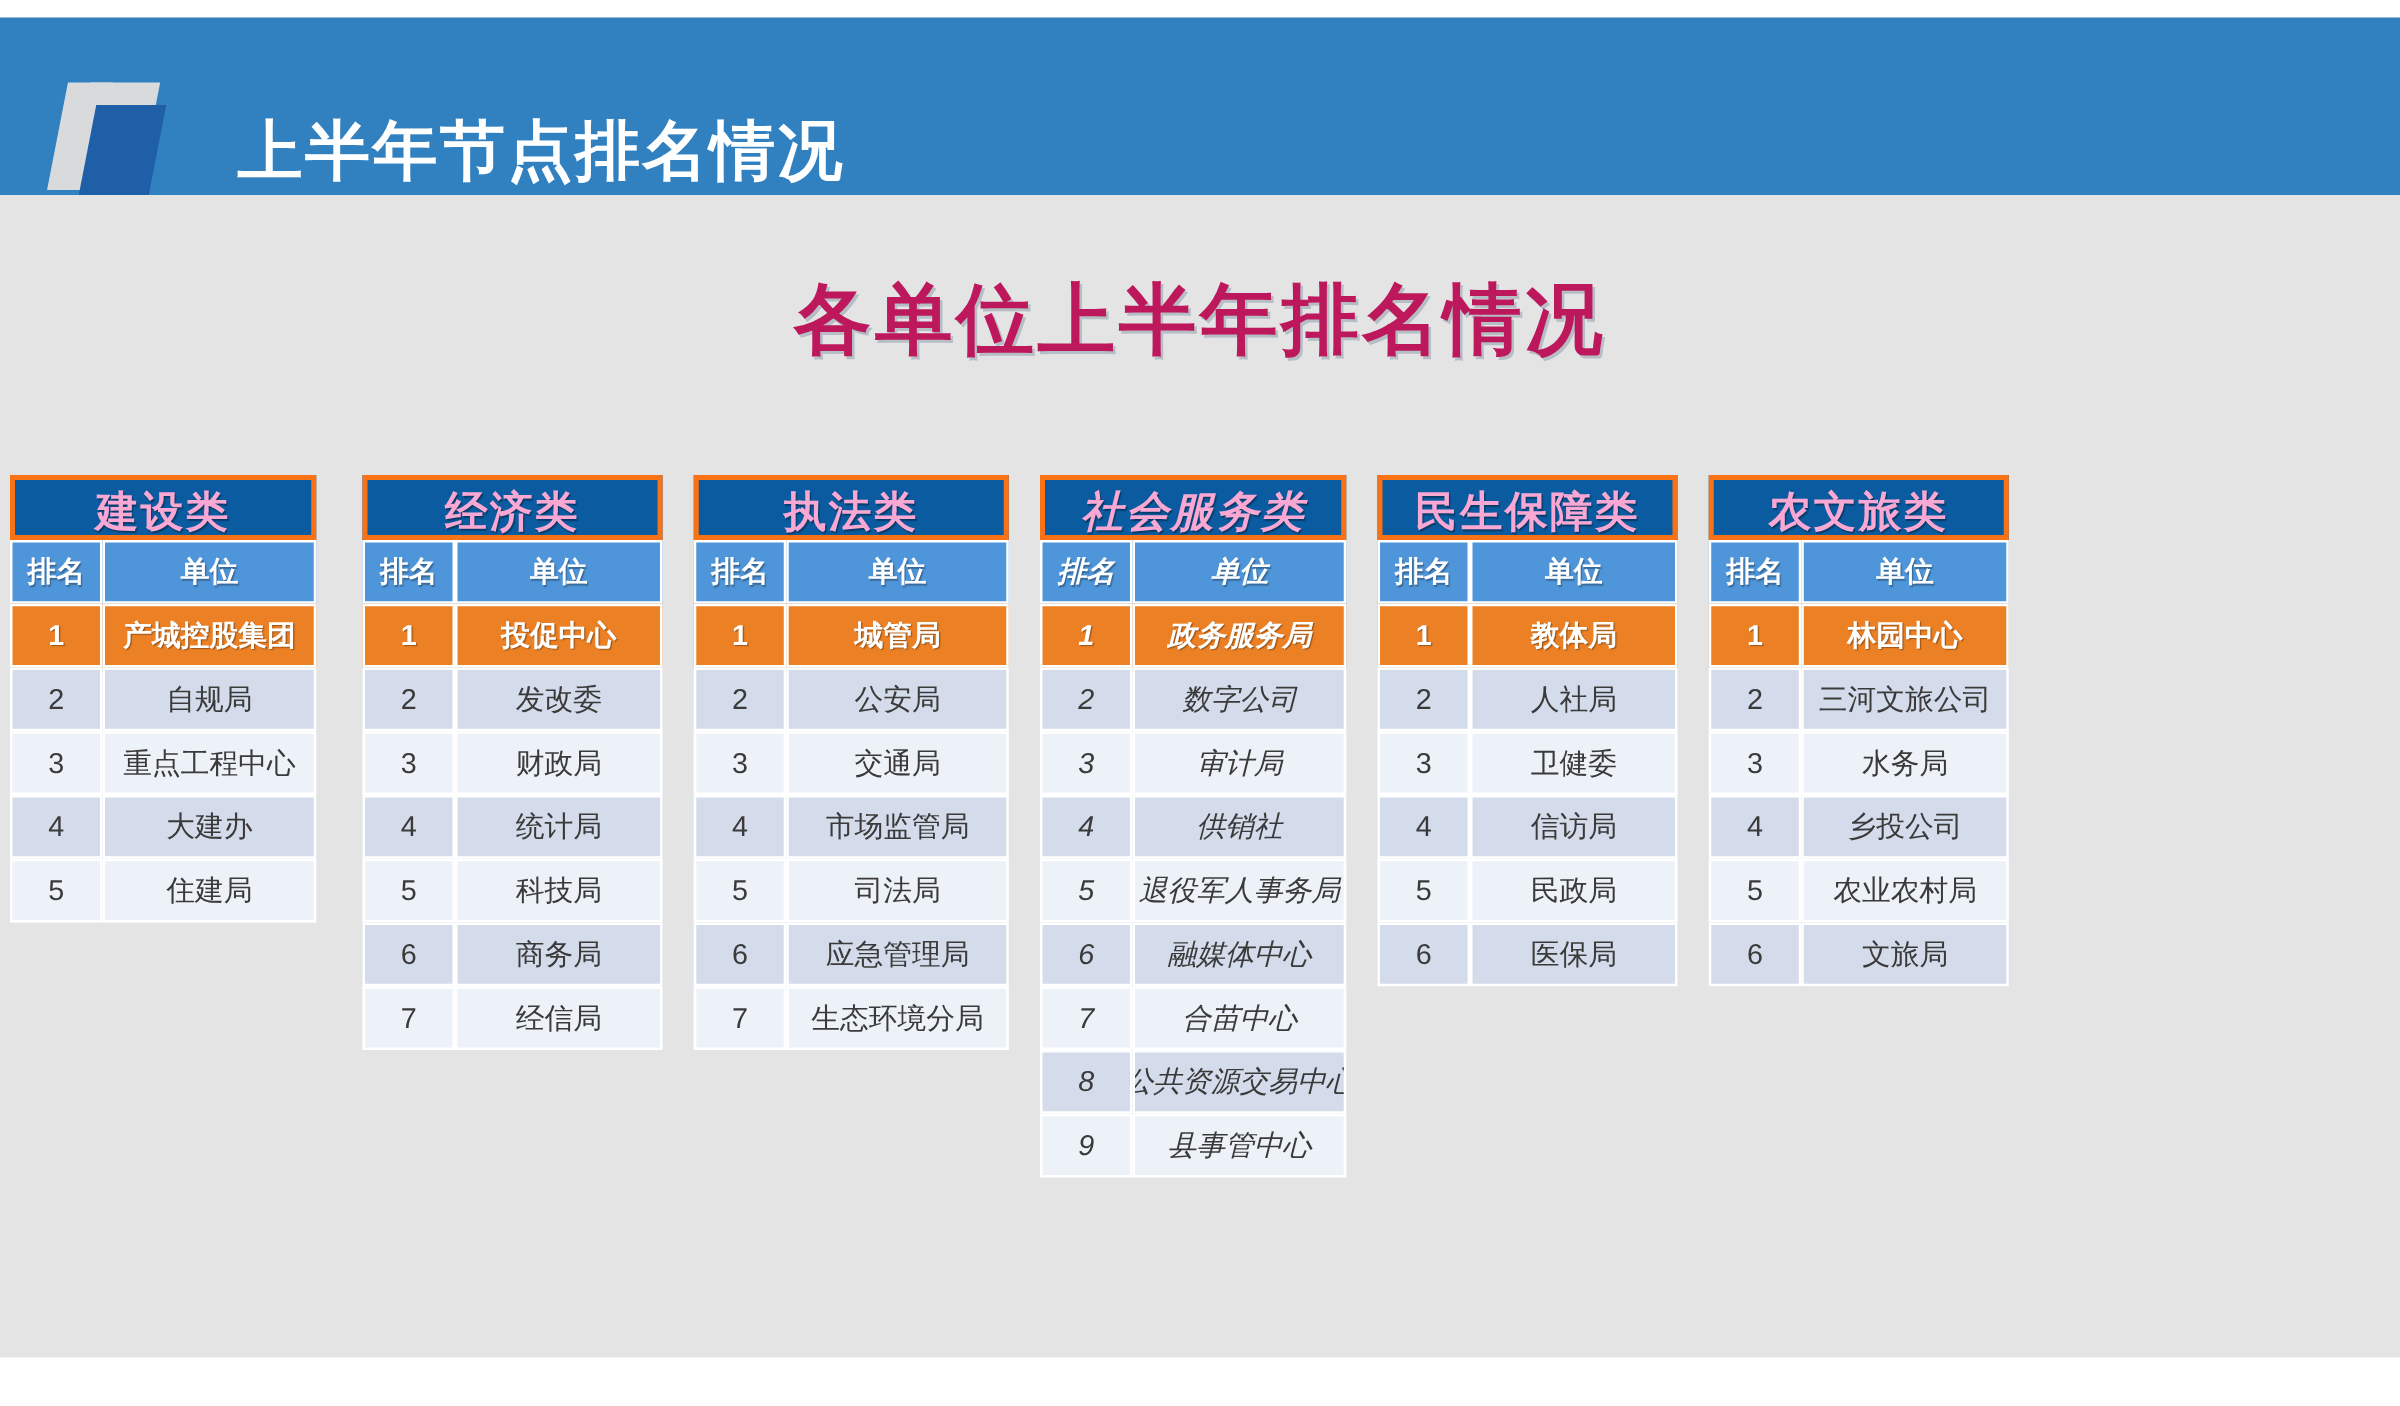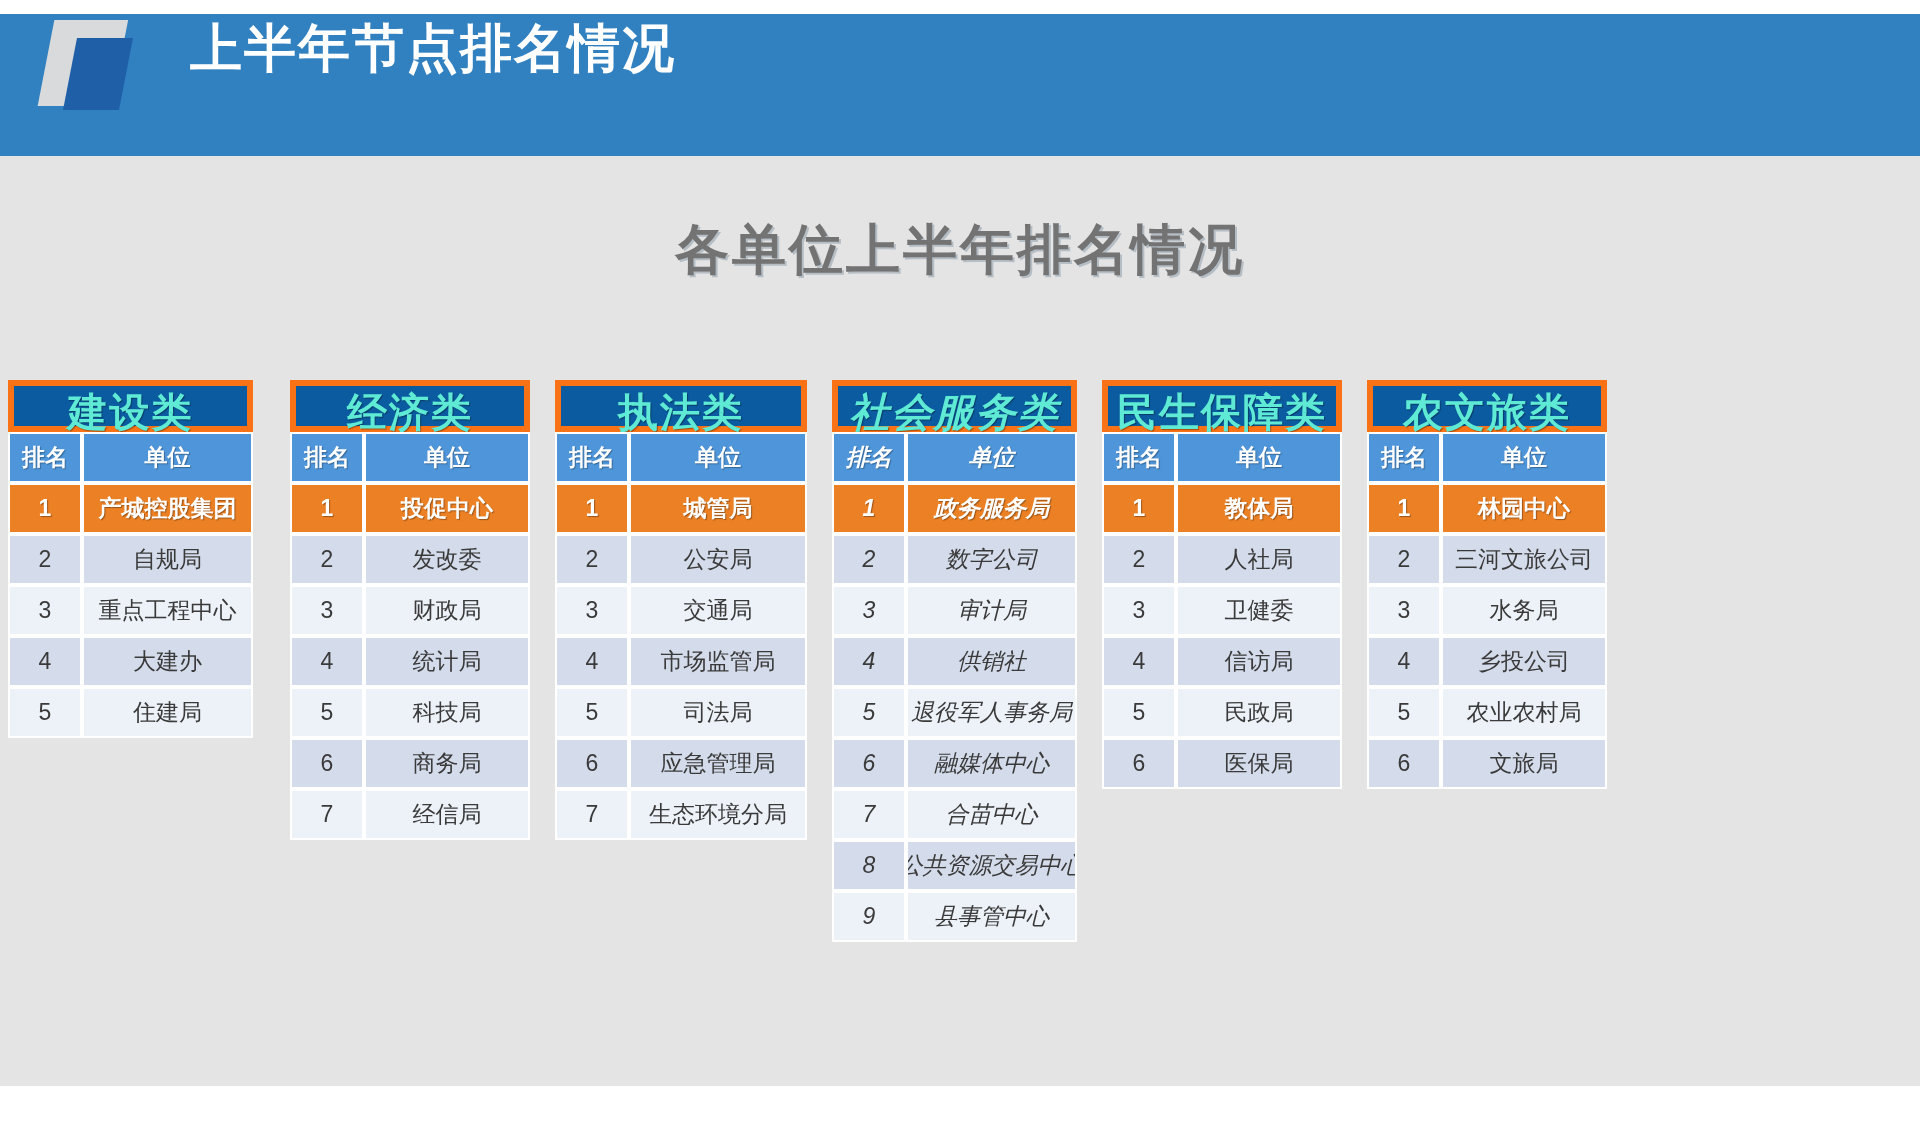--- a/index.html
+++ b/index.html
@@ -15,21 +15,21 @@
     background: #ffffff;
   }
 
   
   .topbar {
     position: absolute;
     left: 0; top: 14px;
     width: 1920px; height: 142px;
     background: #3180C0;
     display: flex;
-    align-items: flex-start;
+    align-items: flex-end;
   }
   .logo {
     position: relative;
     width: 120px; height: 96px;
     margin-left: 40px;
     flex: none;
   }
   .logo .bar-light {
     position: absolute;
     left: 6px; top: 6px;
@@ -71,48 +71,48 @@
     position: absolute;
     left: 0; top: 1086px;
     width: 1920px; height: 39px;
     background: #ffffff;
   }
   .main-title {
     position: absolute;
     left: 0; top: 58px;
     width: 1920px;
     text-align: center;
-    color: #737373;
-    font-size: 54px;
+    color: #be185d;
+    font-size: 62px;
     font-weight: bold;
     letter-spacing: 3px;
     text-shadow: 2px 2px 0 rgba(110,130,150,.40);
   }
 
   
   .tables {
     position: absolute;
     left: 8px; top: 224px;
     width: 1904px;
     display: flex;
     align-items: flex-start;
     gap: 25px;
   }
   .tbl { flex: none; }
 
   .tbl-cap {
     background: #0B5BA0;
-    color: #5eead4;
-    font-size: 40px;
+    color: #f9a8d4;
+    font-size: 34px;
     font-weight: bold;
     letter-spacing: 2px;
     height: 52px;
     line-height: 52px;
     text-align: center;
-    border: 6px solid #f97316;
+    border: 4px solid #f97316;
     text-shadow: 1px 1px 1px rgba(0,0,0,.35);
     white-space: nowrap;
   }
   .row {
     display: flex;
     height: 51px;
   }
   .cell {
     display: flex;
     align-items: center;

